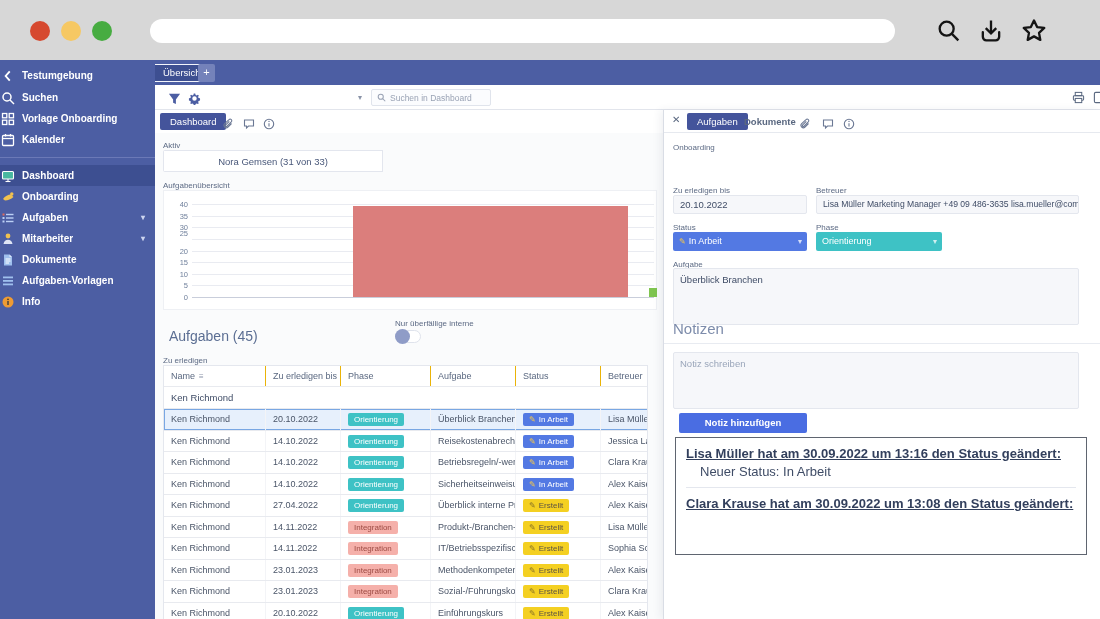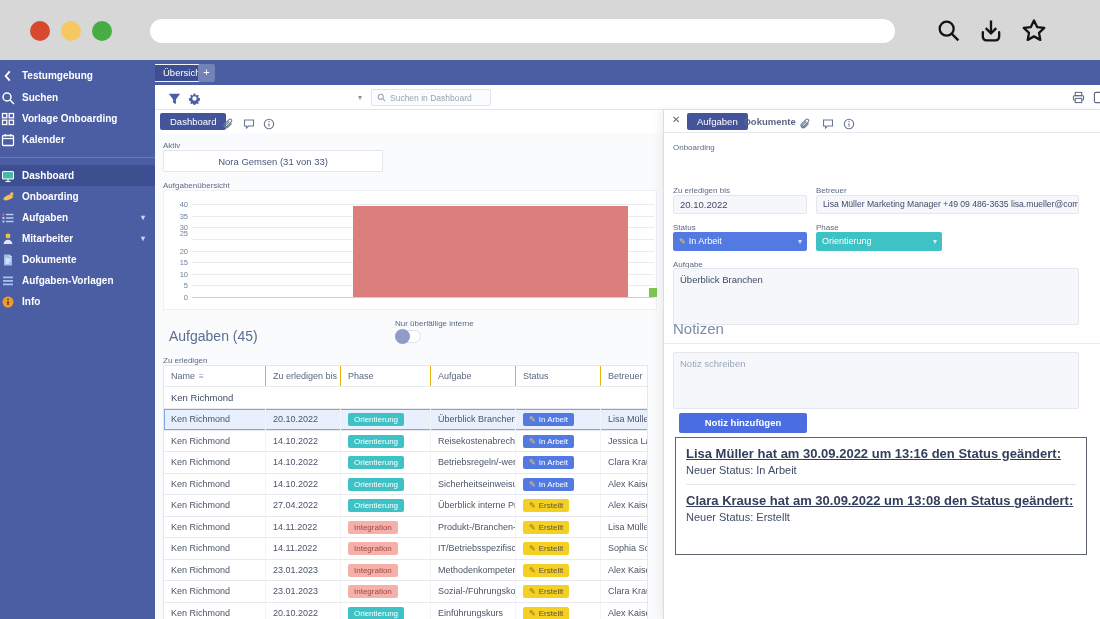--- a/index.html
+++ b/index.html
@@ -97,21 +97,21 @@
   .area { position:absolute; background:#f6f7fa; border:1px solid #e4e7ee; border-radius:2px;
     font-size:9.5px; color:#3f4c66; padding:5px 6px; }
   #notizen-h { left:9px; top:210px; font-size:15px; color:#7d8cab; }
   #notizen-rule { left:0; top:233px; width:437px; height:1px; background:#e8ebf1; }
   .area .ph { color:#9aa6ba; }
   #add-note-btn { left:15px; top:303px; width:128px; height:20px; background:#4a6de2; border-radius:2px;
     color:#fff; font-size:9.5px; font-weight:bold; text-align:center; line-height:20px; }
   #notes-box { left:11px; top:327px; width:412px; height:118px; border:1px solid #5f6570; background:#fff;
     padding:8px 10px; overflow:hidden; }
   .note-meta { font-size:13px; font-weight:bold; color:#323f5c; text-decoration:underline; }
-  .note-text { font-size:11px; color:#3f4c66; margin-top:3px; }
+  .note-text { font-size:13px; color:#3f4c66; margin-top:3px;margin-left:14px; }
   .note-sep { border-top:1px solid #e4e7ee; margin-top:8px; padding-top:8px; }
 </style>
 </head>
 <body>
 
 <div class="abs" id="chrome">
   <span class="abs light" style="left:30px; background:#d6492f;"></span>
   <span class="abs light" style="left:61px; background:#f6c863;"></span>
   <span class="abs light" style="left:92px; background:#47ac41;"></span>
   <div class="abs" id="urlbar"></div>
@@ -503,16 +503,15 @@
 
   <div class="abs" id="add-note-btn">Notiz hinzufügen</div>
 
   <div class="abs" id="notes-box">
       <div class="">
         <div class="note-meta">Lisa Müller hat am 30.09.2022 um 13:16 den Status geändert:</div>
         <div class="note-text">Neuer Status: In Arbeit</div>
       </div>
       <div class="note-sep">
         <div class="note-meta">Clara Krause hat am 30.09.2022 um 13:08 den Status geändert:</div>
-        <div class="note-text">Neuer Status: Erstellt</div>
       </div>
     </div>
 </div>
 
 </body></html>

